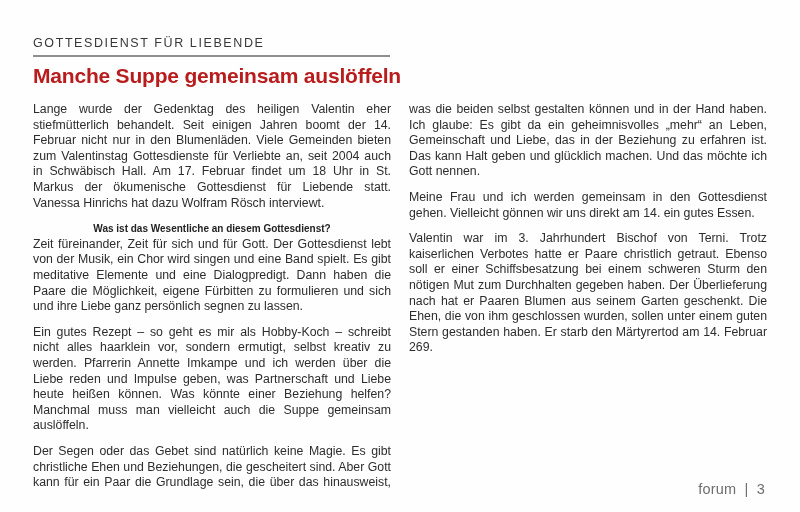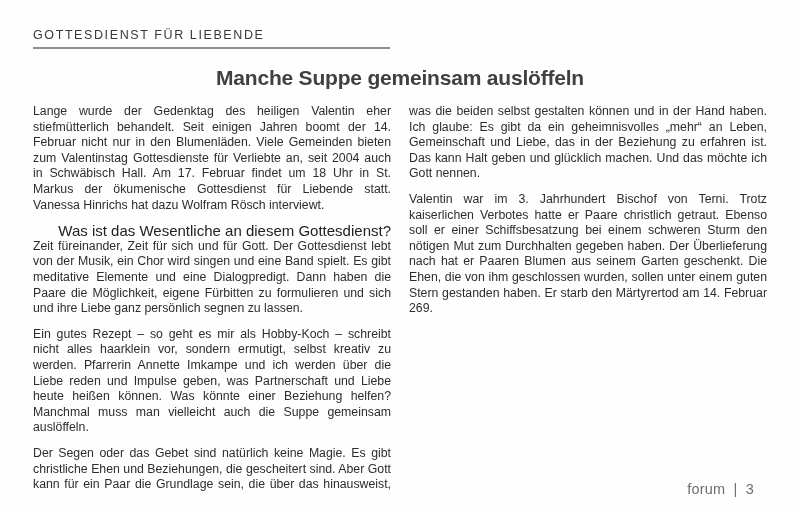--- a/index.html
+++ b/index.html
@@ -7,67 +7,66 @@
   body {
     width: 800px; height: 512px;
     background: #fefefe;
     font-family: "Liberation Sans", sans-serif;
     color: #2d2d2d;
     overflow: hidden;
     position: relative;
   }
   .page {
     position: absolute; inset: 0;
-    padding: 28px 33px 0 33px;
+    padding: 36px 33px 0 33px;
   }
   .kicker {
     font-size: 12.5px;
     letter-spacing: 1.6px;
     color: #383838;
     font-weight: 400;
   }
   .kicker-rule {
     width: 357px; height: 2px;
     background: #8f8f8f;
     margin-top: 5px;
   }
   .title {
     font-size: 21px;
     font-weight: 700;
-    color: #404040;
-    margin-top: 17px;
+    color: #b91c1c;
+    margin-top: 7px;
     letter-spacing: -0.2px;
-    text-align: center;
   }
   .article-columns {
     height: 398px;
     column-count: 2;
     column-gap: 18px;
     column-fill: auto;
     overflow: hidden;
     text-align: justify;
     font-size: 12.3px;
     line-height: 15.6px;
     hyphens: auto;
     -webkit-hyphens: auto;
     color: #2d2d2d;
   }
   .article-columns p { margin: 0; }
   .qa { margin-top: 10px; }
   .qa h2 {
-    font-size: 15px;
+    font-size: 10px;
     line-height: 15.6px;
-    font-weight: 400;
+    font-weight: 700;
     margin: 0;
     color: #222;
-    text-align: right;
+    text-align: center;
   }
   .footer {
     position: absolute;
-    right: 44px;
+    right: 33px;
     bottom: 15px;
     color: #6e6e6e;
     font-size: 14.5px;
     letter-spacing: 0.2px;
   }
   .footer span { padding: 0 2px; }
 </style>
 </head>
 <body>
 
@@ -93,20 +92,21 @@
 
     <div class="qa">
       <p>Ein gutes Rezept – so geht es mir als Hobby-Koch – schreibt nicht alles haarklein vor, sondern ermutigt, selbst kreativ zu werden. Pfarrerin Annette Imkampe und ich werden über die Liebe reden und Impulse geben, was Partnerschaft und Liebe heute heißen können. Was könnte einer Beziehung helfen? Manchmal muss man vielleicht auch die Suppe gemeinsam auslöffeln.</p>
     </div>
 
     <div class="qa">
       <p>Der Segen oder das Gebet sind natürlich keine Magie. Es gibt christliche Ehen und Beziehungen, die gescheitert sind. Aber Gott kann für ein Paar die Grundlage sein, die über das hinausweist, was die beiden selbst gestalten können und in der Hand haben. Ich glaube: Es gibt da ein geheimnisvolles „mehr“ an Leben, Gemeinschaft und Liebe, das in der Beziehung zu erfahren ist. Das kann Halt geben und glücklich machen. Und das möchte ich Gott nennen.</p>
     </div>
 
     <div class="qa">
+      <p>Meine Frau und ich werden gemeinsam in den Gottesdienst gehen. Vielleicht gönnen wir uns direkt am 14. ein gutes Essen.</p>
     </div>
 
     <div class="qa">
       <p>Valentin war im 3. Jahrhundert Bischof von Terni. Trotz kaiserlichen Verbotes hatte er Paare christlich getraut. Ebenso soll er einer Schiffsbesatzung bei einem schweren Sturm den nötigen Mut zum Durchhalten gegeben haben. Der Überlieferung nach hat er Paaren Blumen aus seinem Garten geschenkt. Die Ehen, die von ihm geschlossen wurden, sollen unter einem guten Stern gestanden haben. Er starb den Märtyrertod am 14. Februar 269.</p>
     </div>
 
   </div>
 
   <div class="footer">
     <span>forum</span>

